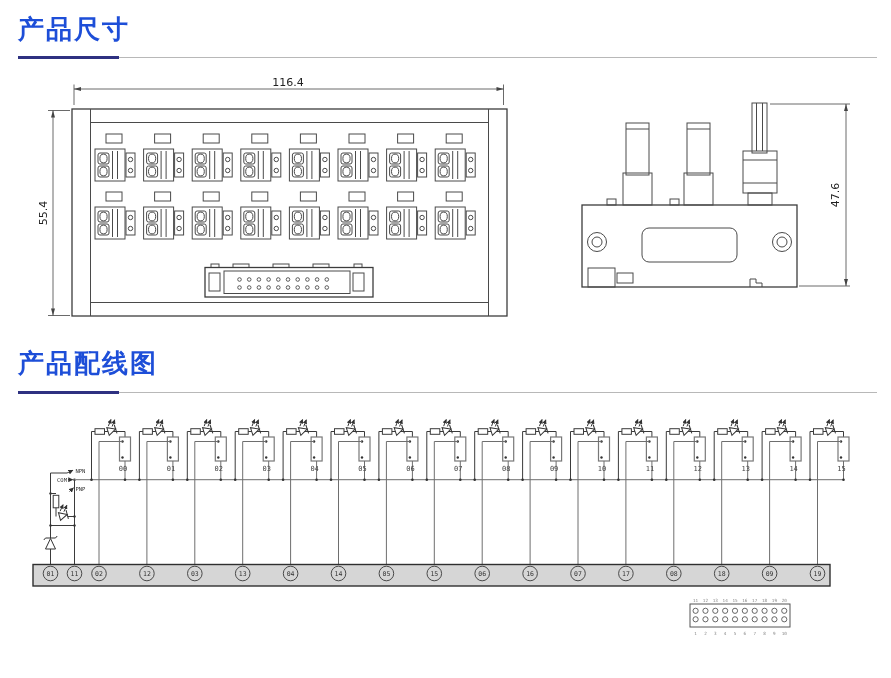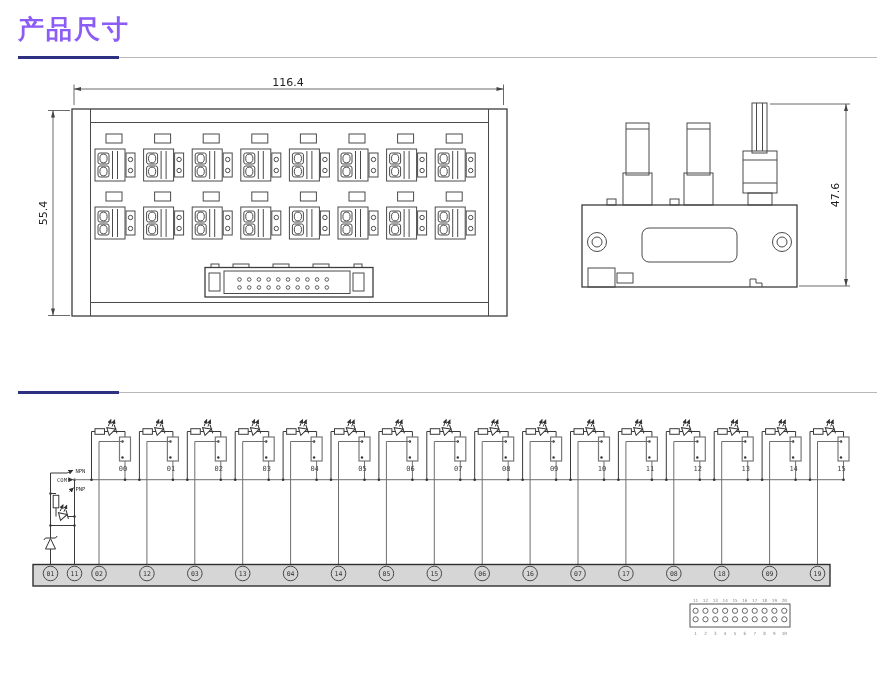--- a/index.html
+++ b/index.html
@@ -1,18 +1,18 @@
 <!DOCTYPE html>
 <html><head>
 <meta charset="utf-8">
 <style>
   html,body{margin:0;padding:0;background:#fff;}
   .page{position:relative;width:891px;height:678px;background:#ffffff;overflow:hidden;
         font-family:"Liberation Sans",sans-serif;}
-  .title{position:absolute;left:18px;margin:0;color:#8b5cf6;font-size:26px;font-weight:bold;
+  .title{position:absolute;left:18px;margin:0;color:#1d4ed8;font-size:26px;font-weight:bold;
          letter-spacing:2px;font-family:Liberation Serif, serif;}
   .rule{position:absolute;left:18px;height:4px;}
   .rule .blue{position:absolute;left:0;top:0;width:101px;height:3px;background:#2e3181;}
   .rule .gray{position:absolute;left:101px;top:1px;width:758px;height:1.4px;background:#b8b8b8;}
   svg{position:absolute;overflow:visible;}
   
   .ln{fill:none;stroke:#4a4a4a;stroke-width:1;}
   .lnb{fill:none;stroke:#3c3c3c;stroke-width:1.3;}
   .dim{stroke:#444;stroke-width:0.8;fill:none;}
   .dimarr{fill:#444;stroke:none;}
@@ -350,20 +350,21 @@
     <g>
       <line class="dim" x1="770" y1="104" x2="850" y2="104"></line>
       <line class="dim" x1="799" y1="286" x2="850" y2="286"></line>
       <line class="dim" x1="846" y1="104" x2="846" y2="286"></line>
       <polygon class="dimarr" points="846,104 844,111 848,111"></polygon>
       <polygon class="dimarr" points="846,286 844,279 848,279"></polygon>
       <text class="dimtxt" text-anchor="middle" transform="translate(839,195) rotate(-90)">47.6</text>
     </g>
   </svg>
 
+  <h1 class="title" style="top:346px;">产品配线图</h1>
   <div class="rule" style="top:391px;">
     <span class="blue"></span>
     <span class="gray"></span>
   </div>
 
   <svg style="left:30px;top:410px;" width="861" height="245" viewBox="30 410 861 245">
     <defs>
       <marker id="arr" viewBox="0 0 8 8" refX="7" refY="4" markerWidth="5" markerHeight="5" orient="auto-start-reverse">
         <path d="M0,0 L8,4 L0,8 z" fill="#333"></path>
       </marker>

